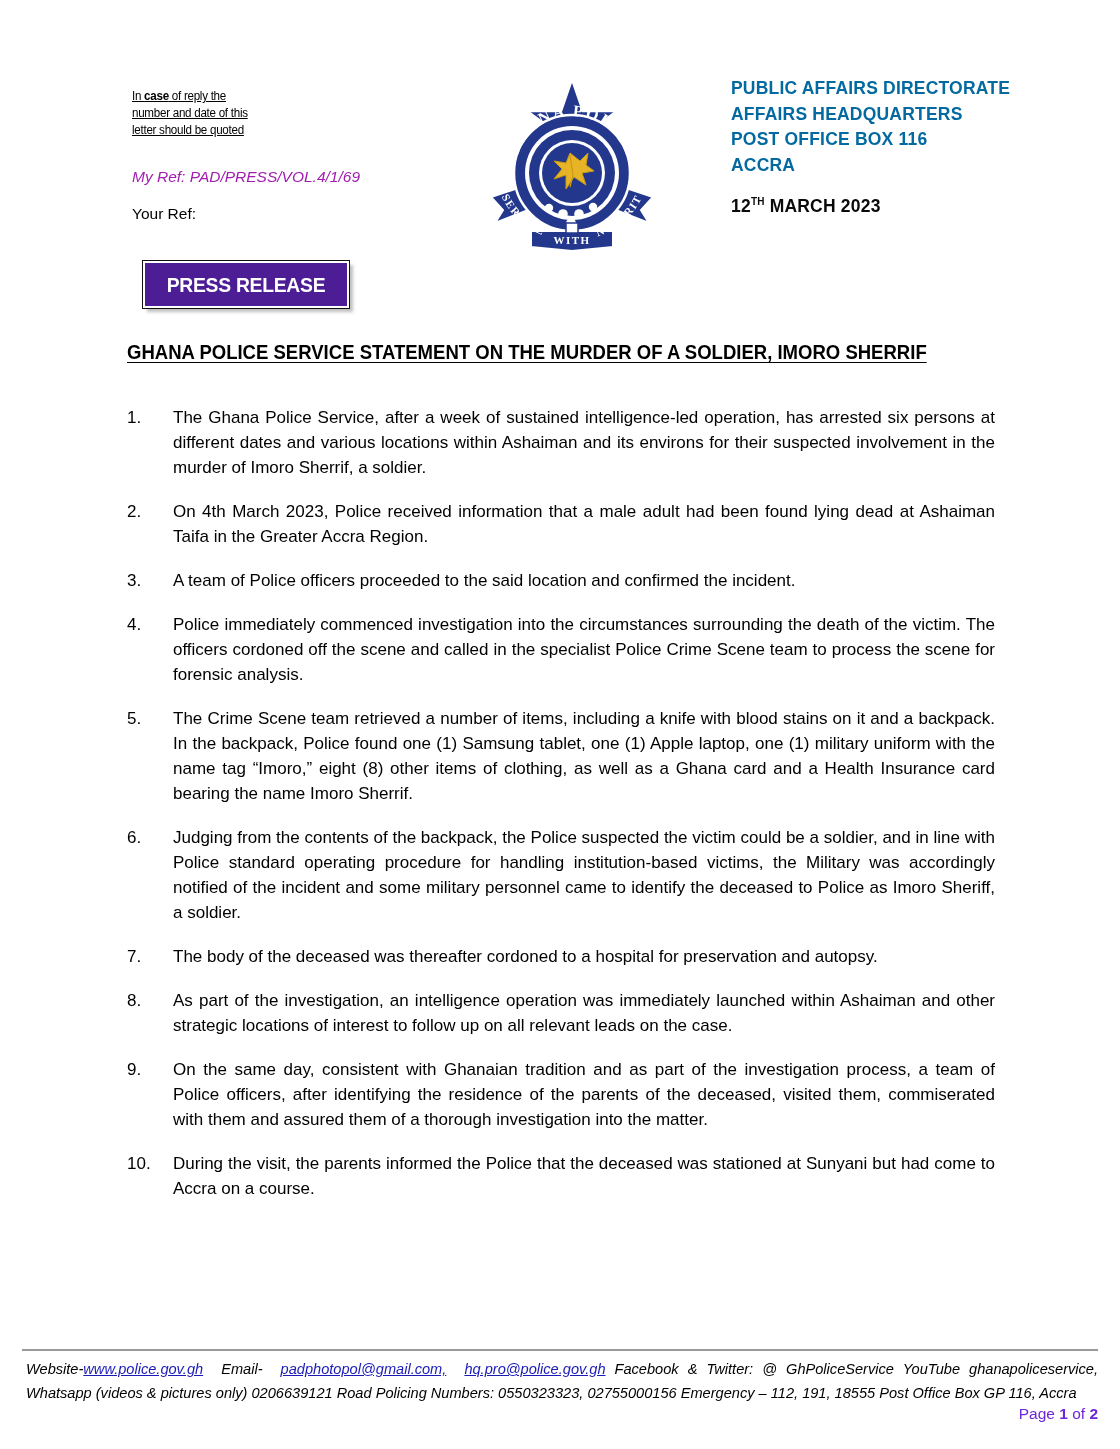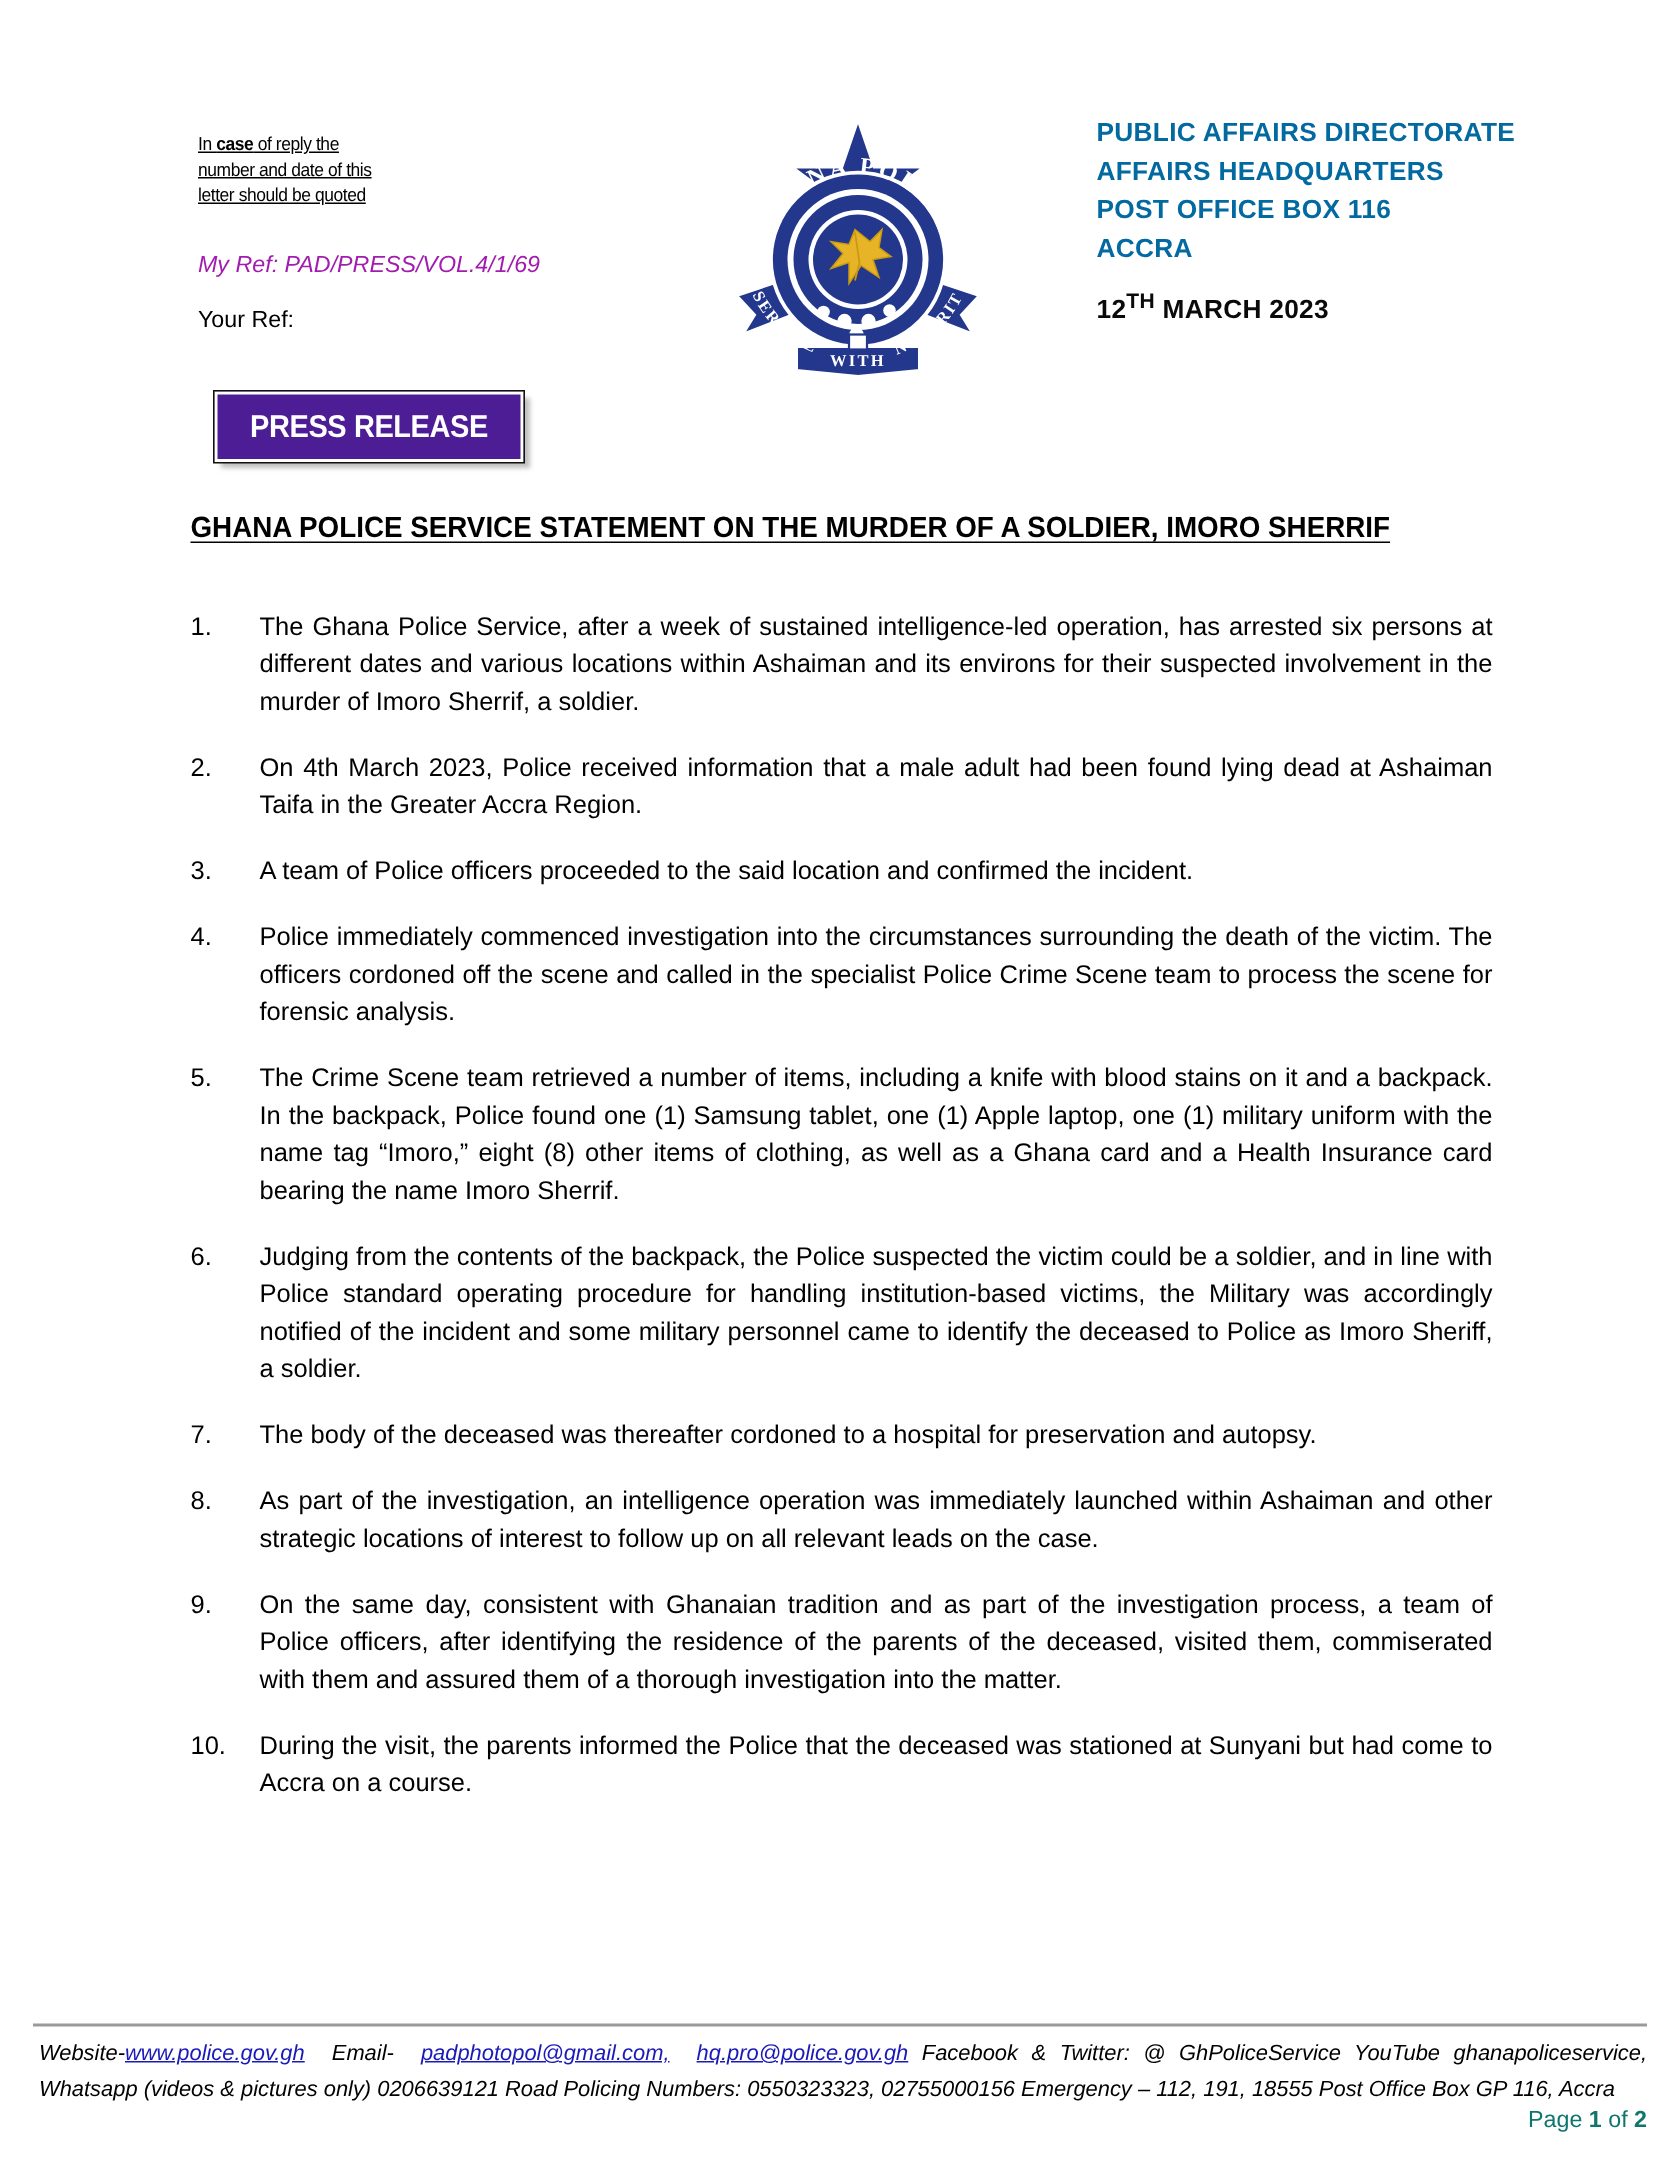--- a/index.html
+++ b/index.html
@@ -95,21 +95,21 @@
     left: 731px;
     top: 196px;
     font-family: "Liberation Sans", sans-serif;
     font-weight: bold;
     font-size: 17.5px;
     color: #0a0a0a;
     letter-spacing: 0.2px;
     white-space: nowrap;
   }
   .date-line sup {
-    font-size: 14px;
+    font-size: 10px;
     vertical-align: super;
     line-height: 0;
   }
 
   
   .pr-wrap {
     position: absolute;
     left: 143px;
     top: 261px;
     width: 206px;
@@ -205,21 +205,21 @@
   .footer a, .footer .link {
     color: #1a1ab8;
     text-decoration: underline;
   }
   .page-num {
     position: absolute;
     right: 22px;
     top: 1405px;
     font-family: "Liberation Sans", sans-serif;
     font-size: 15.5px;
-    color: #0f766e;
+    color: #6d28d9;
     white-space: nowrap;
   }
   .page-num b { font-weight: bold; }
 </style>
 </head>
 <body>
 
 <div class="page">
 
   <div class="header">

